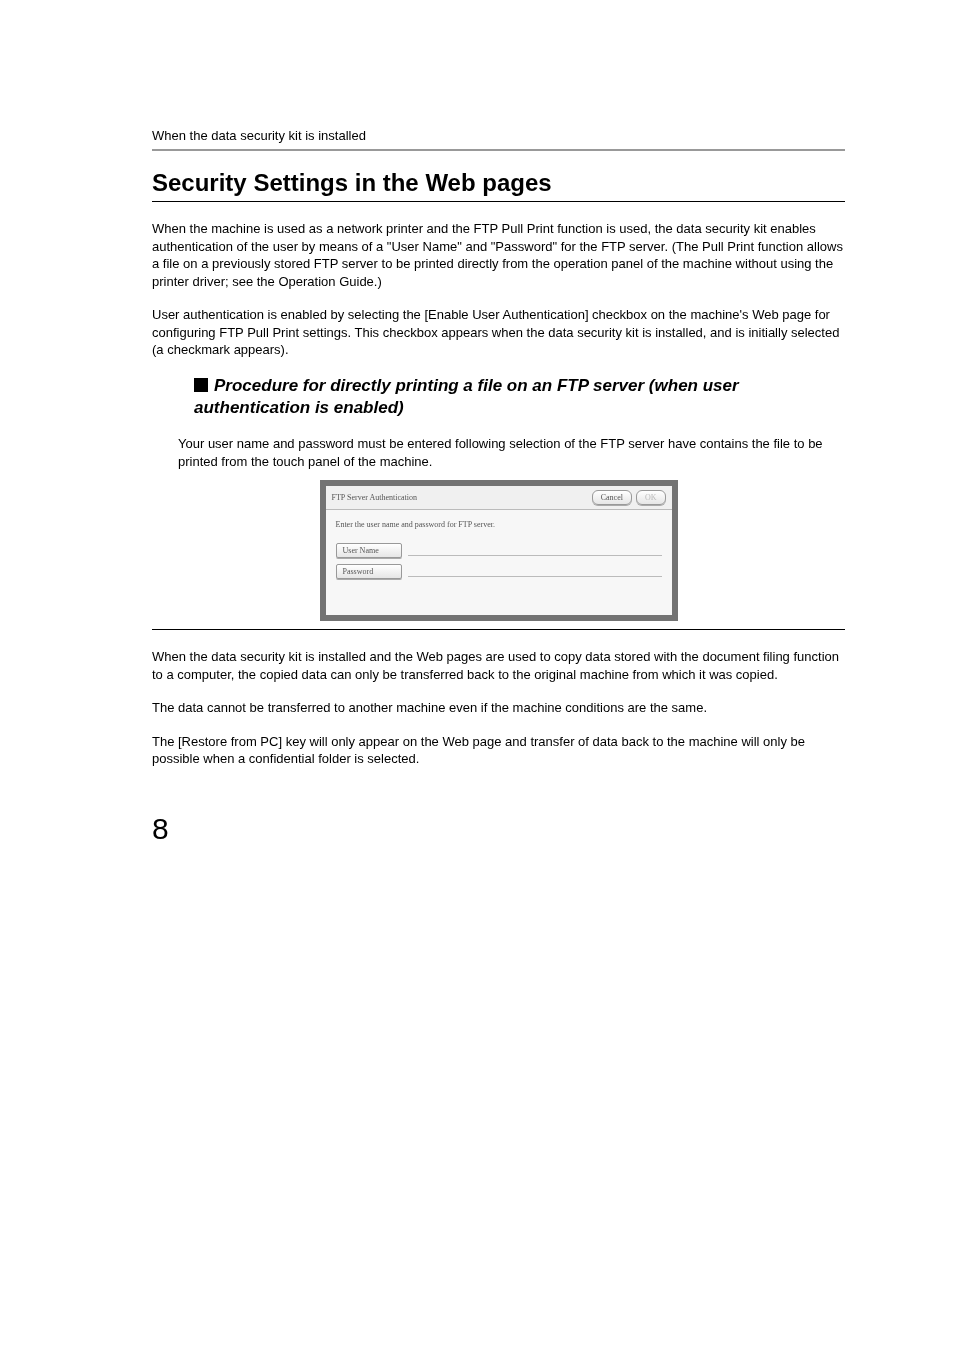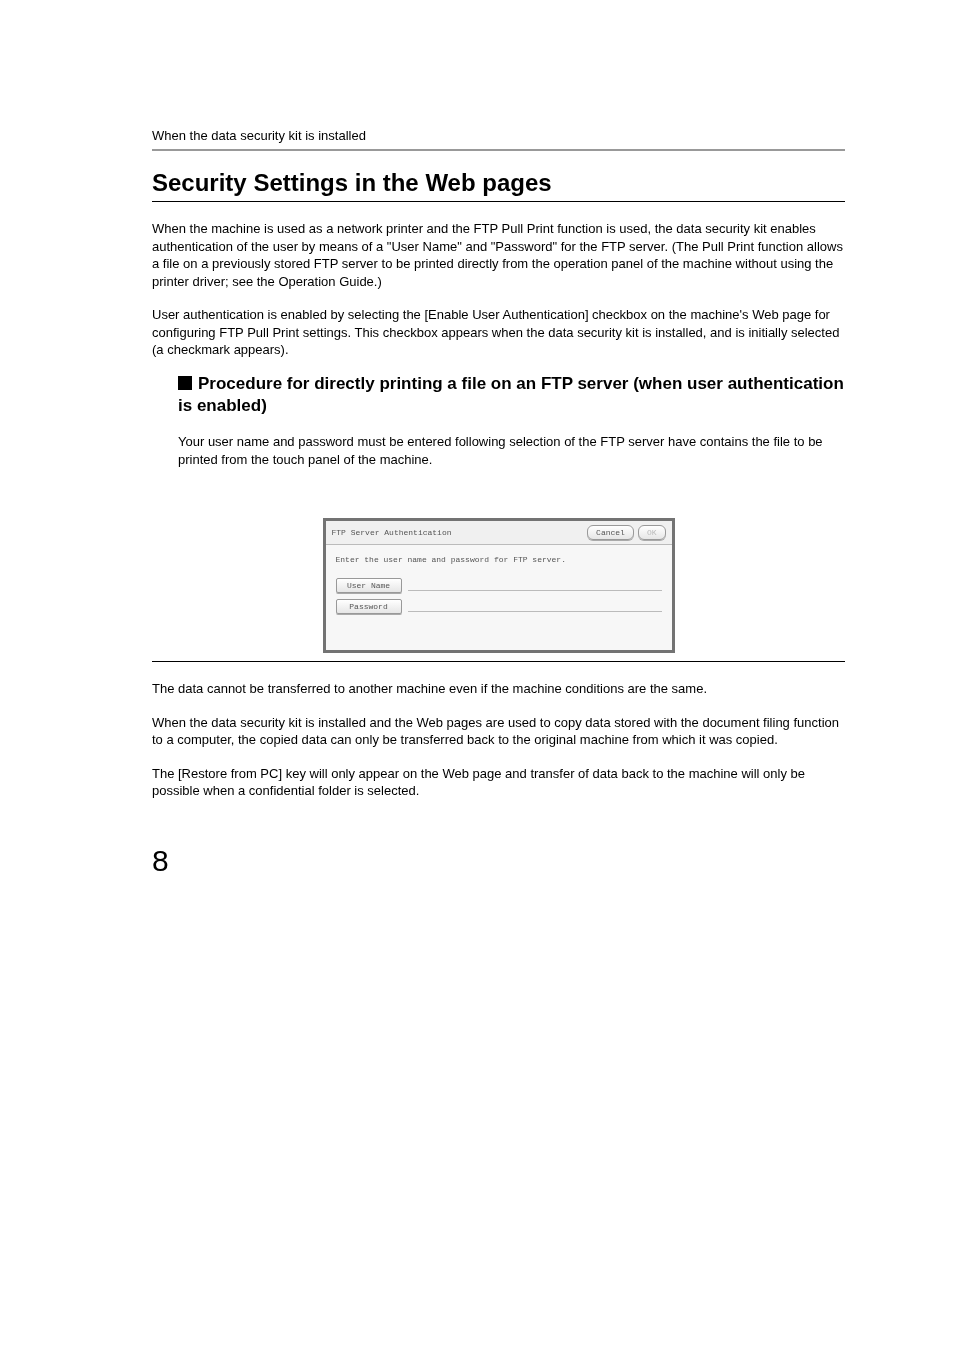--- a/index.html
+++ b/index.html
@@ -40,23 +40,24 @@
     margin: 16px 0 14px 0;
   }
   .subhead-row {
     margin-left: 0px;
     margin-top: 4px;
     margin-bottom: 4px;
   }
   .subhead {
     font-size: 17px;
     font-weight: bold;
-    margin: 0;
+    margin: 16px;
     padding-left: 26px;
     line-height: 1.3;
+    font-style: italic;
   }
   .black-square {
     display: inline-block;
     width: 14px;
     height: 14px;
     background: #000;
     vertical-align: baseline;
     margin-right: 6px;
     position: relative;
     top: 1px;
@@ -67,26 +68,25 @@
   .indent-block p {
     margin-bottom: 0;
   }
   .dialog-wrap {
     display: flex;
     justify-content: center;
     margin: 10px 0 8px 0;
   }
   .dialog {
     width: 346px;
-    border: 3px solid #737373;
+    border: 6px solid #737373;
     background: #f7f7f7;
-    font-family: Liberation Mono, monospace;
+    font-family: Liberation Serif, serif;
     font-size: 8px;
     color: #555;
-    margin-top: 40px;
   }
   .dialog-titlebar {
     display: flex;
     align-items: center;
     justify-content: space-between;
     padding: 4px 6px;
     border-bottom: 1px solid #bbb;
     background: #f0f0f0;
   }
   .dialog-title {
@@ -116,21 +116,20 @@
     align-items: center;
     margin-bottom: 6px;
   }
   .field-label-btn {
     border: 1px solid #999;
     border-radius: 2px;
     padding: 2px 6px;
     background: linear-gradient(#fff,#e6e6e6);
     font-size: 8px;
     min-width: 52px;
-    text-align: center;
     box-shadow: 0 1px 0 #aaa;
   }
   .field-line {
     flex: 1;
     border-bottom: 1px solid #bbb;
     margin-left: 6px;
     height: 10px;
   }
   .page-number {
     font-size: 30px;
@@ -180,18 +179,18 @@
         </div>
       </div>
     </div>
   </div>
 
   <div class="indent-block">
   </div>
 
   <hr class="h1-rule">
 
+  <p style="margin-bottom:0">When the data security kit is installed and the Web pages are used to copy data stored with the document filing function to a computer, the copied data can only be transferred back to the original machine from which it was copied.</p>
   <p style="margin-bottom:0">The data cannot be transferred to another machine even if the machine conditions are the same.</p>
-  <p style="margin-bottom:0">When the data security kit is installed and the Web pages are used to copy data stored with the document filing function to a computer, the copied data can only be transferred back to the original machine from which it was copied.</p>
   <p>The [Restore from PC] key will only appear on the Web page and transfer of data back to the machine will only be possible when a confidential folder is selected.</p>
 
   <div class="page-number">8</div>
 </div>
 
 </body></html>

